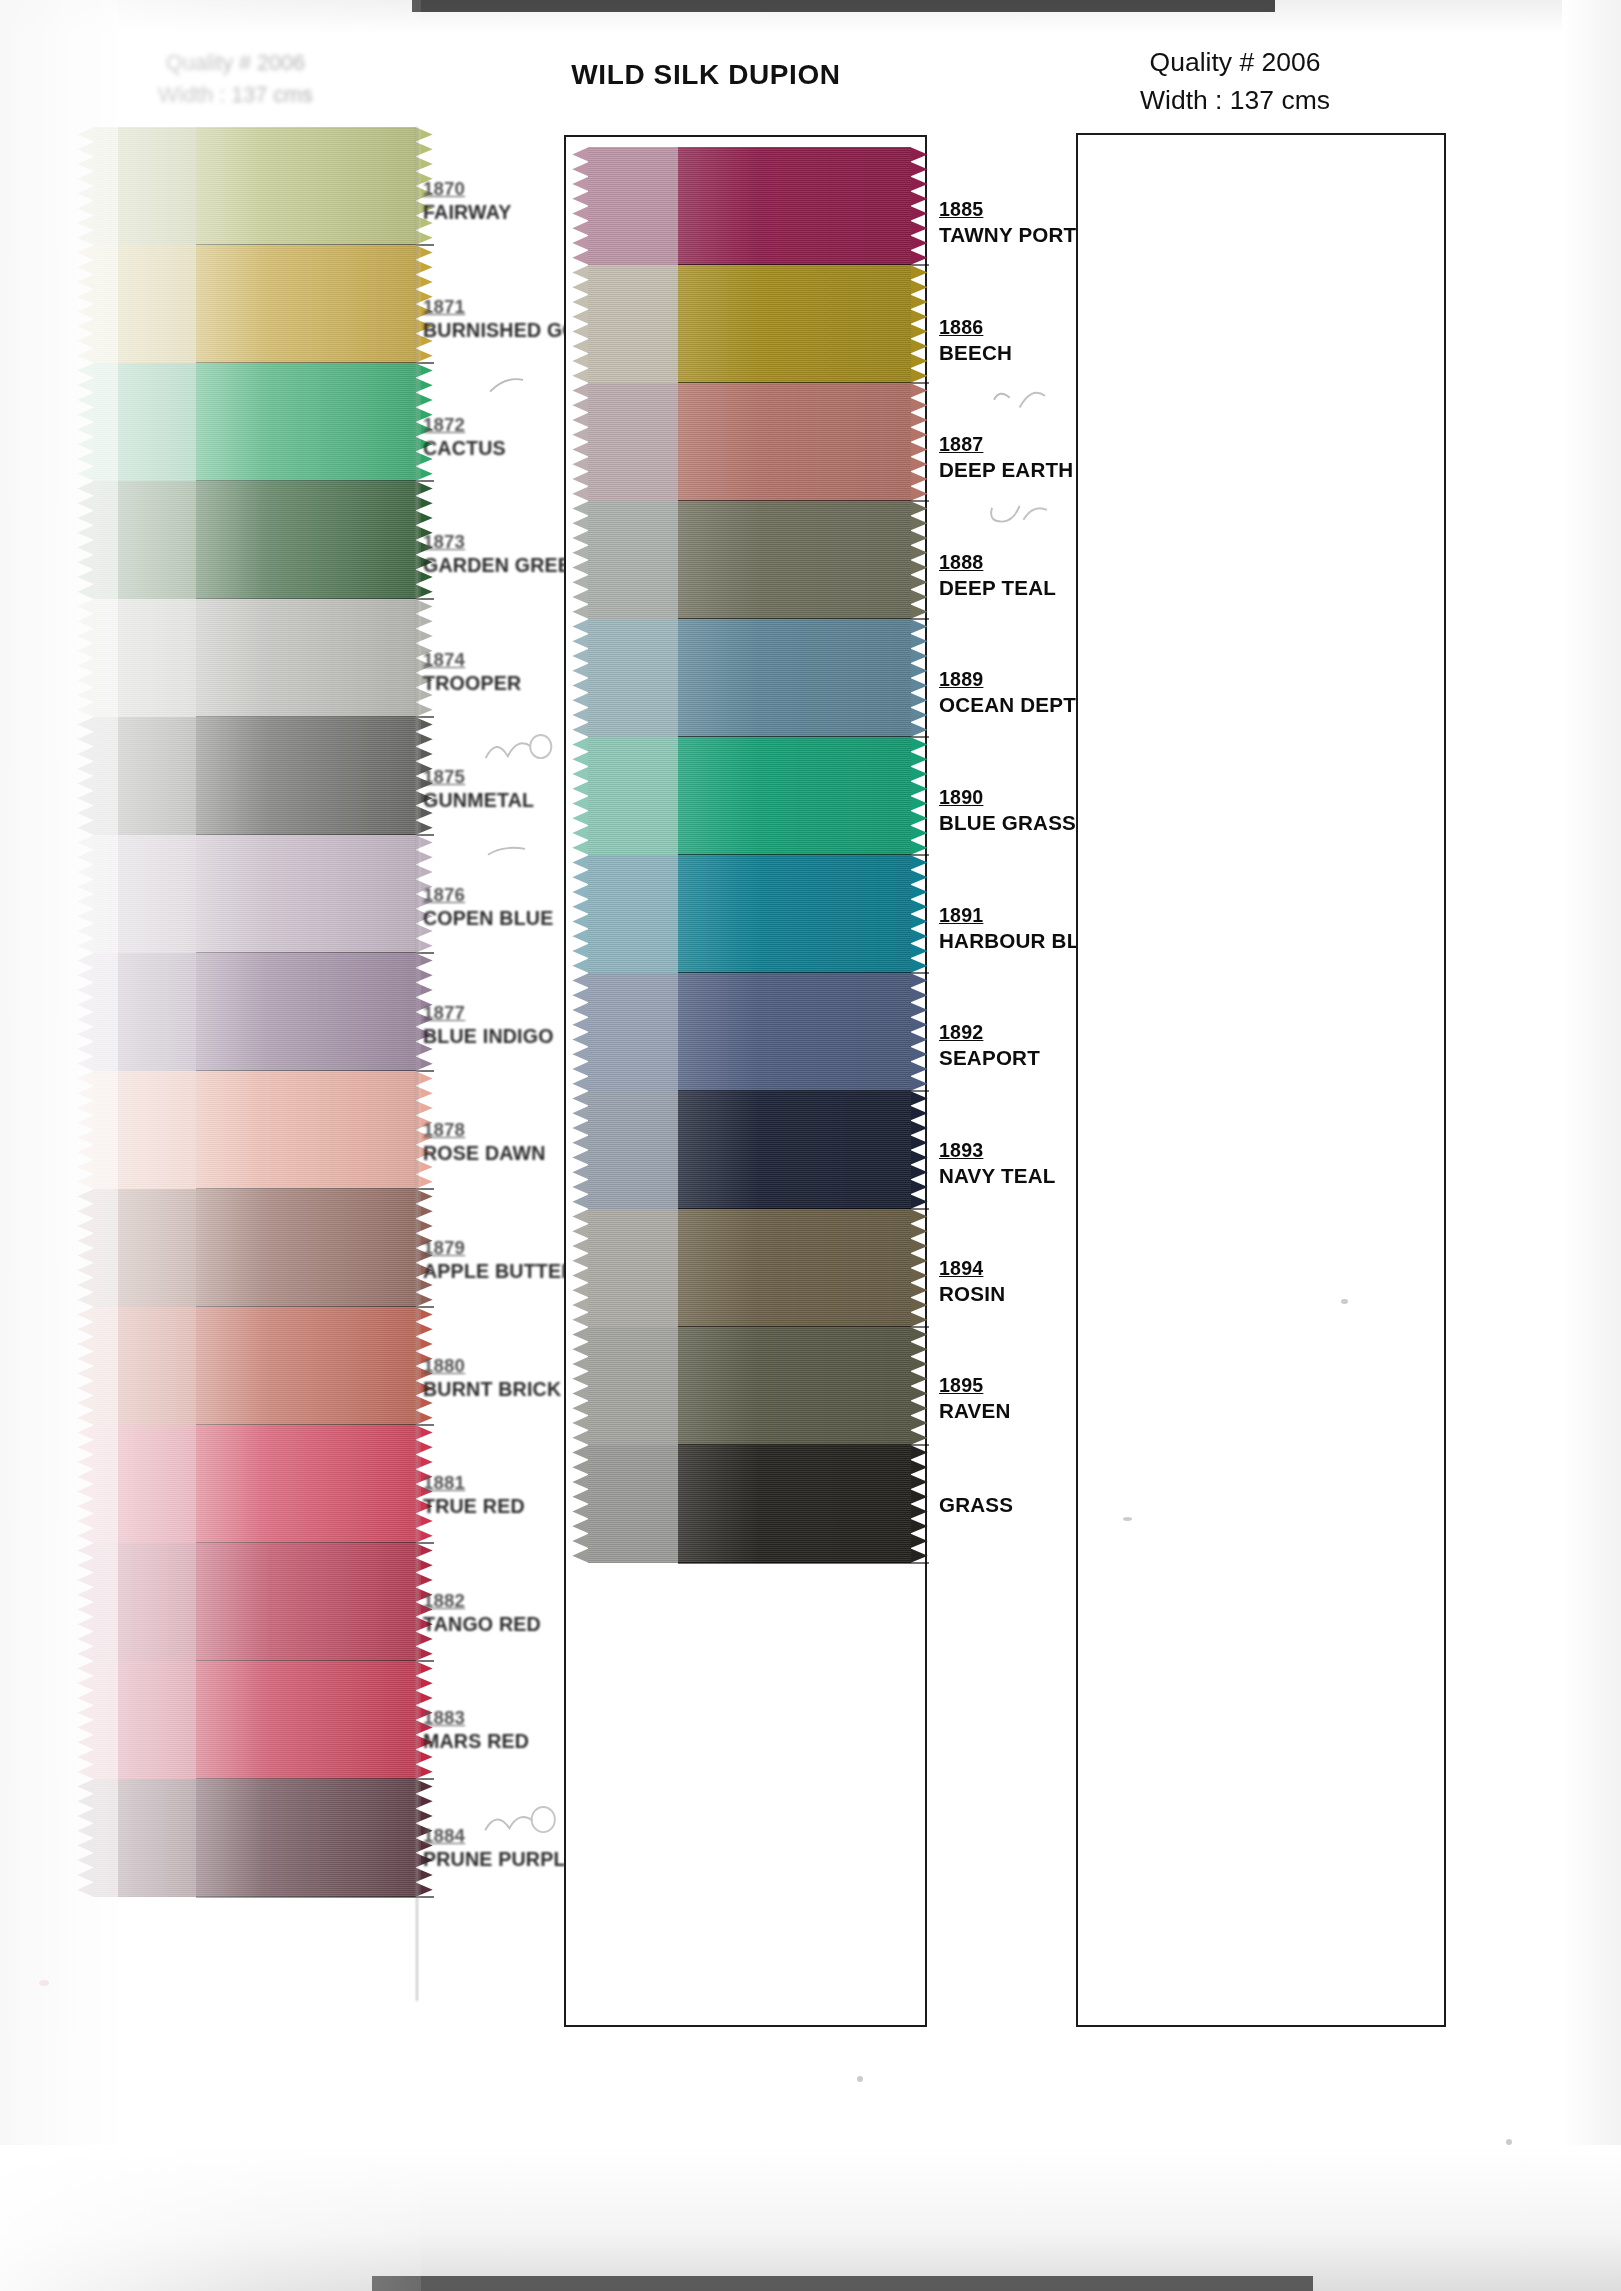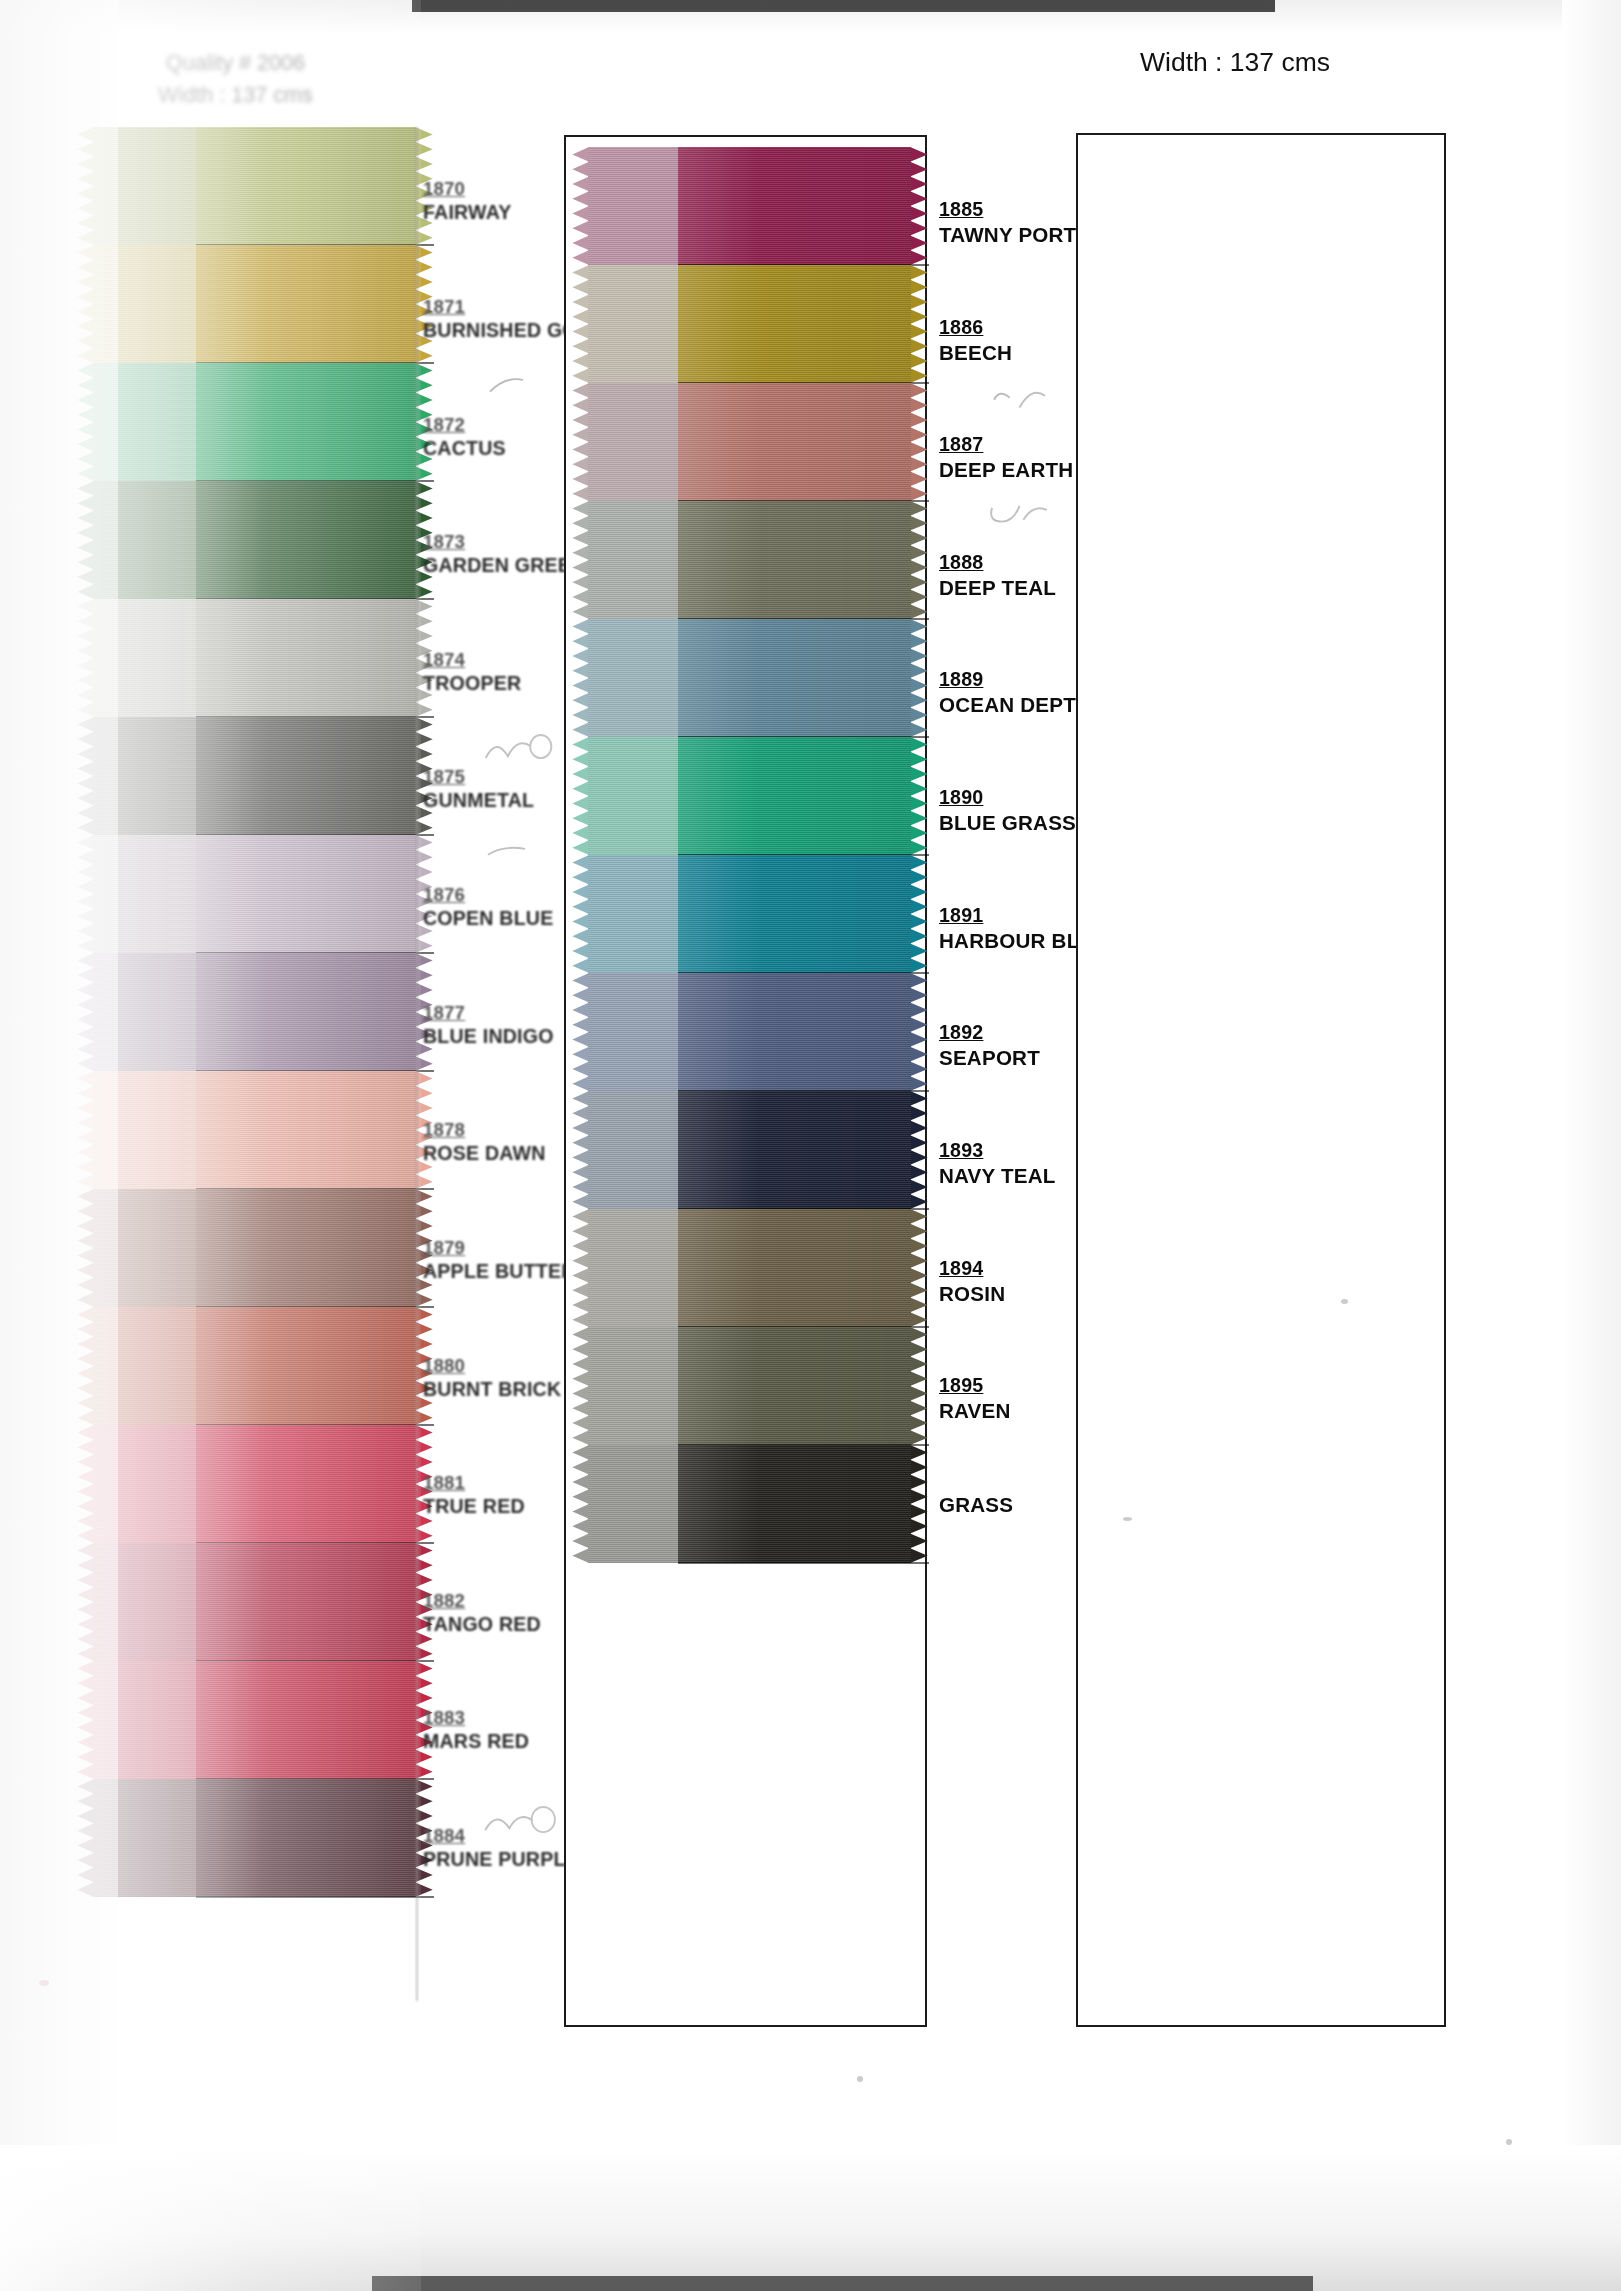--- a/index.html
+++ b/index.html
@@ -148,22 +148,24 @@
 <div id="scan-page">
 
   <div class="scan-shadow-top"></div>
   <div class="scan-dark-bar"></div>
 
   <div class="hdr" id="hdr-left">
     <div>Quality # 2006</div>
     <div>Width : 137 cms</div>
   </div>
 
+  <div class="hdr" id="hdr-center">WILD SILK DUPION</div>
 
   <div class="hdr" id="hdr-right">
+    <div>Quality # 2006</div>
     <div>Width : 137 cms</div>
   </div>
 
   <div class="panel col" id="panel-left" style="top: 127px; left: 93px; height: 1764px;">
       <div class="swatch-row" style="height: 118px;">
         <div class="swatch" style="width: 323px;">
           <div class="sw-back" style="width: 103px; background: rgb(201, 207, 168); color: rgb(201, 207, 168);">
             <div class="sw-pink-edge-back"></div>
             <div class="sw-weave"></div>
           </div>

